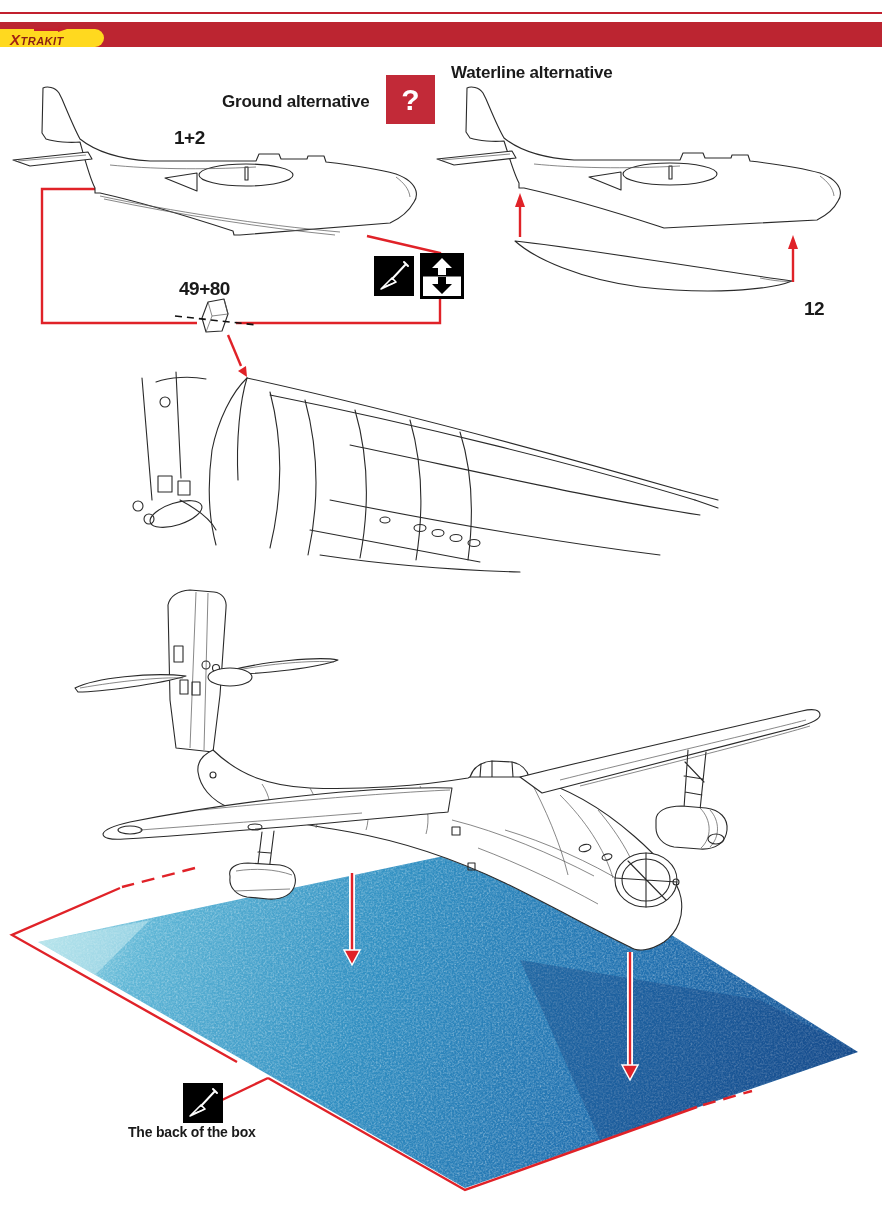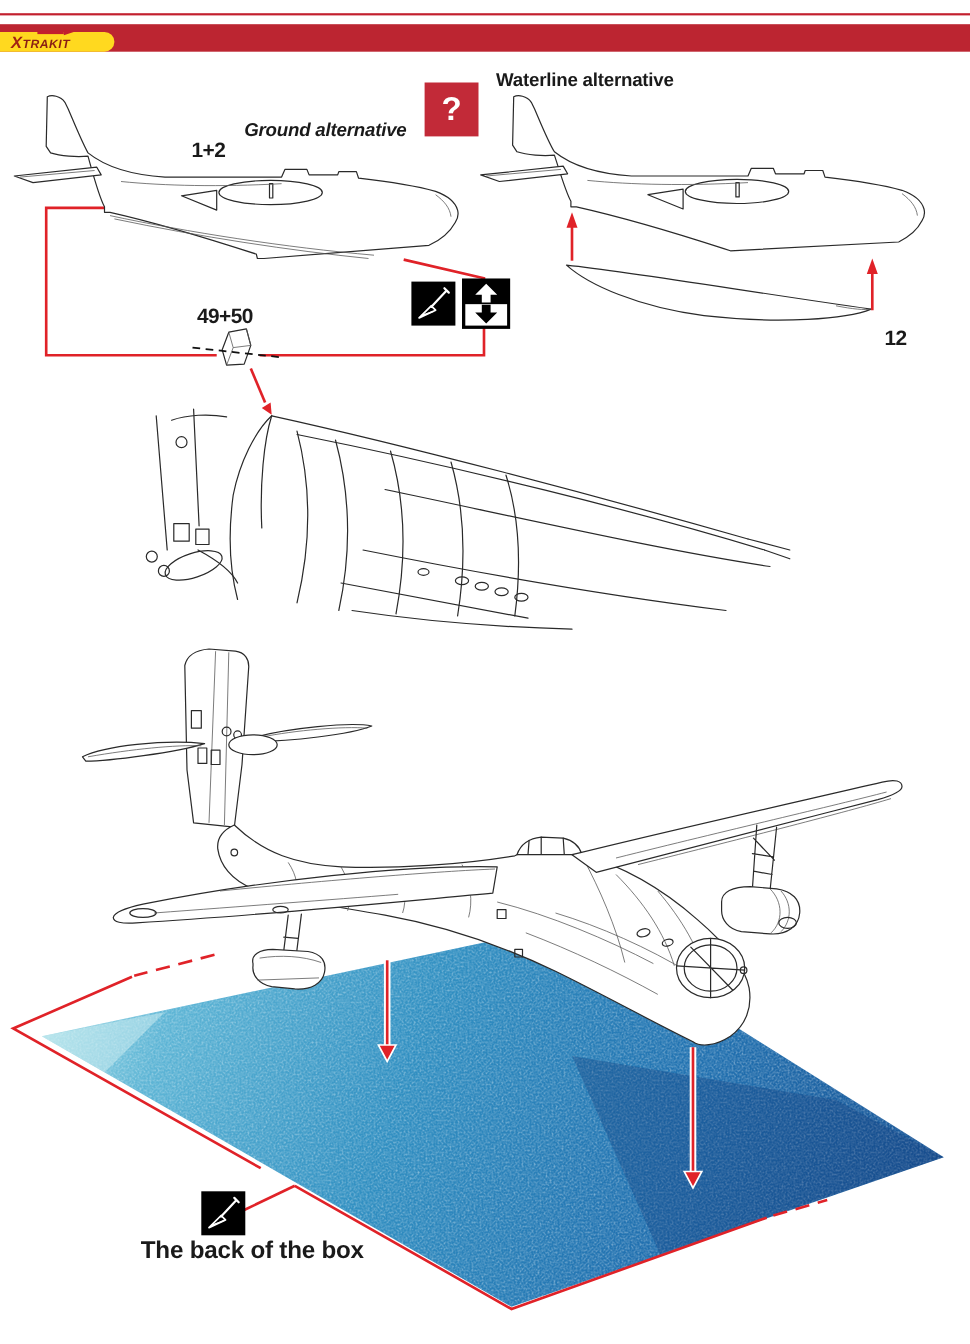--- a/index.html
+++ b/index.html
@@ -37,26 +37,26 @@
 
   <div class="abs" id="top-hairline"></div>
   <div class="abs" id="top-bar">
     <div class="abs" id="logo-band">
       <div class="abs" id="brand"><span class="bx">X</span><span>TRAKIT</span></div>
       <div class="abs" id="logo-dash"></div>
       <div class="abs" id="logo-arrow"></div>
     </div>
   </div>
 
-  <div class="abs h-label" style="left:222px;top:109px;font-style:italic;">Ground alternative</div>
+  <div class="abs h-label" style="left:222px;top:92px;">Ground alternative</div>
   <div class="abs" id="question-badge">?</div>
   <div class="abs h-label" style="left:451px;top:63px;">Waterline alternative</div>
 
   <div class="abs p-label" style="left:174px;top:127px;">1+2</div>
-  <div class="abs p-label" style="left:179px;top:278px;">49+50</div>
+  <div class="abs p-label" style="left:179px;top:278px;">49+80</div>
   <div class="abs p-label" style="left:804px;top:298px;">12</div>
 
   <svg class="abs" style="left:0;top:85px;" width="470" height="300" viewBox="0 0 470 300">
 
     <g>
       <path class="red" d="M95,104 L42,104 L42,238 L197,238"></path>
       <path class="red" d="M367,151 L440,168 L440,238 L236,238"></path>
     </g>
 
     <g>
@@ -291,15 +291,15 @@
   </svg>
 
   <div class="abs icon-sq" style="left:183px;top:1083px;width:40px;height:40px;">
     <svg width="40" height="40" viewBox="0 0 40 40">
       <path d="M30,6 L34,10 M32,8 L18,23" stroke="#fff" stroke-width="2" fill="none" stroke-linecap="round"></path>
       <path d="M18,22 L7,33 L22,26 Z" fill="none" stroke="#fff" stroke-width="1.6" stroke-linejoin="round"></path>
       <path d="M9,31 L20,27" stroke="#fff" stroke-width="1.2"></path>
     </svg>
   </div>
 
-  <div class="abs h-label" style="left:128px;top:1124px;font-size:22px;">The back of the box</div>
+  <div class="abs h-label" style="left:128px;top:1124px;font-size:14px;">The back of the box</div>
 
 </div>
 
 </body></html>

